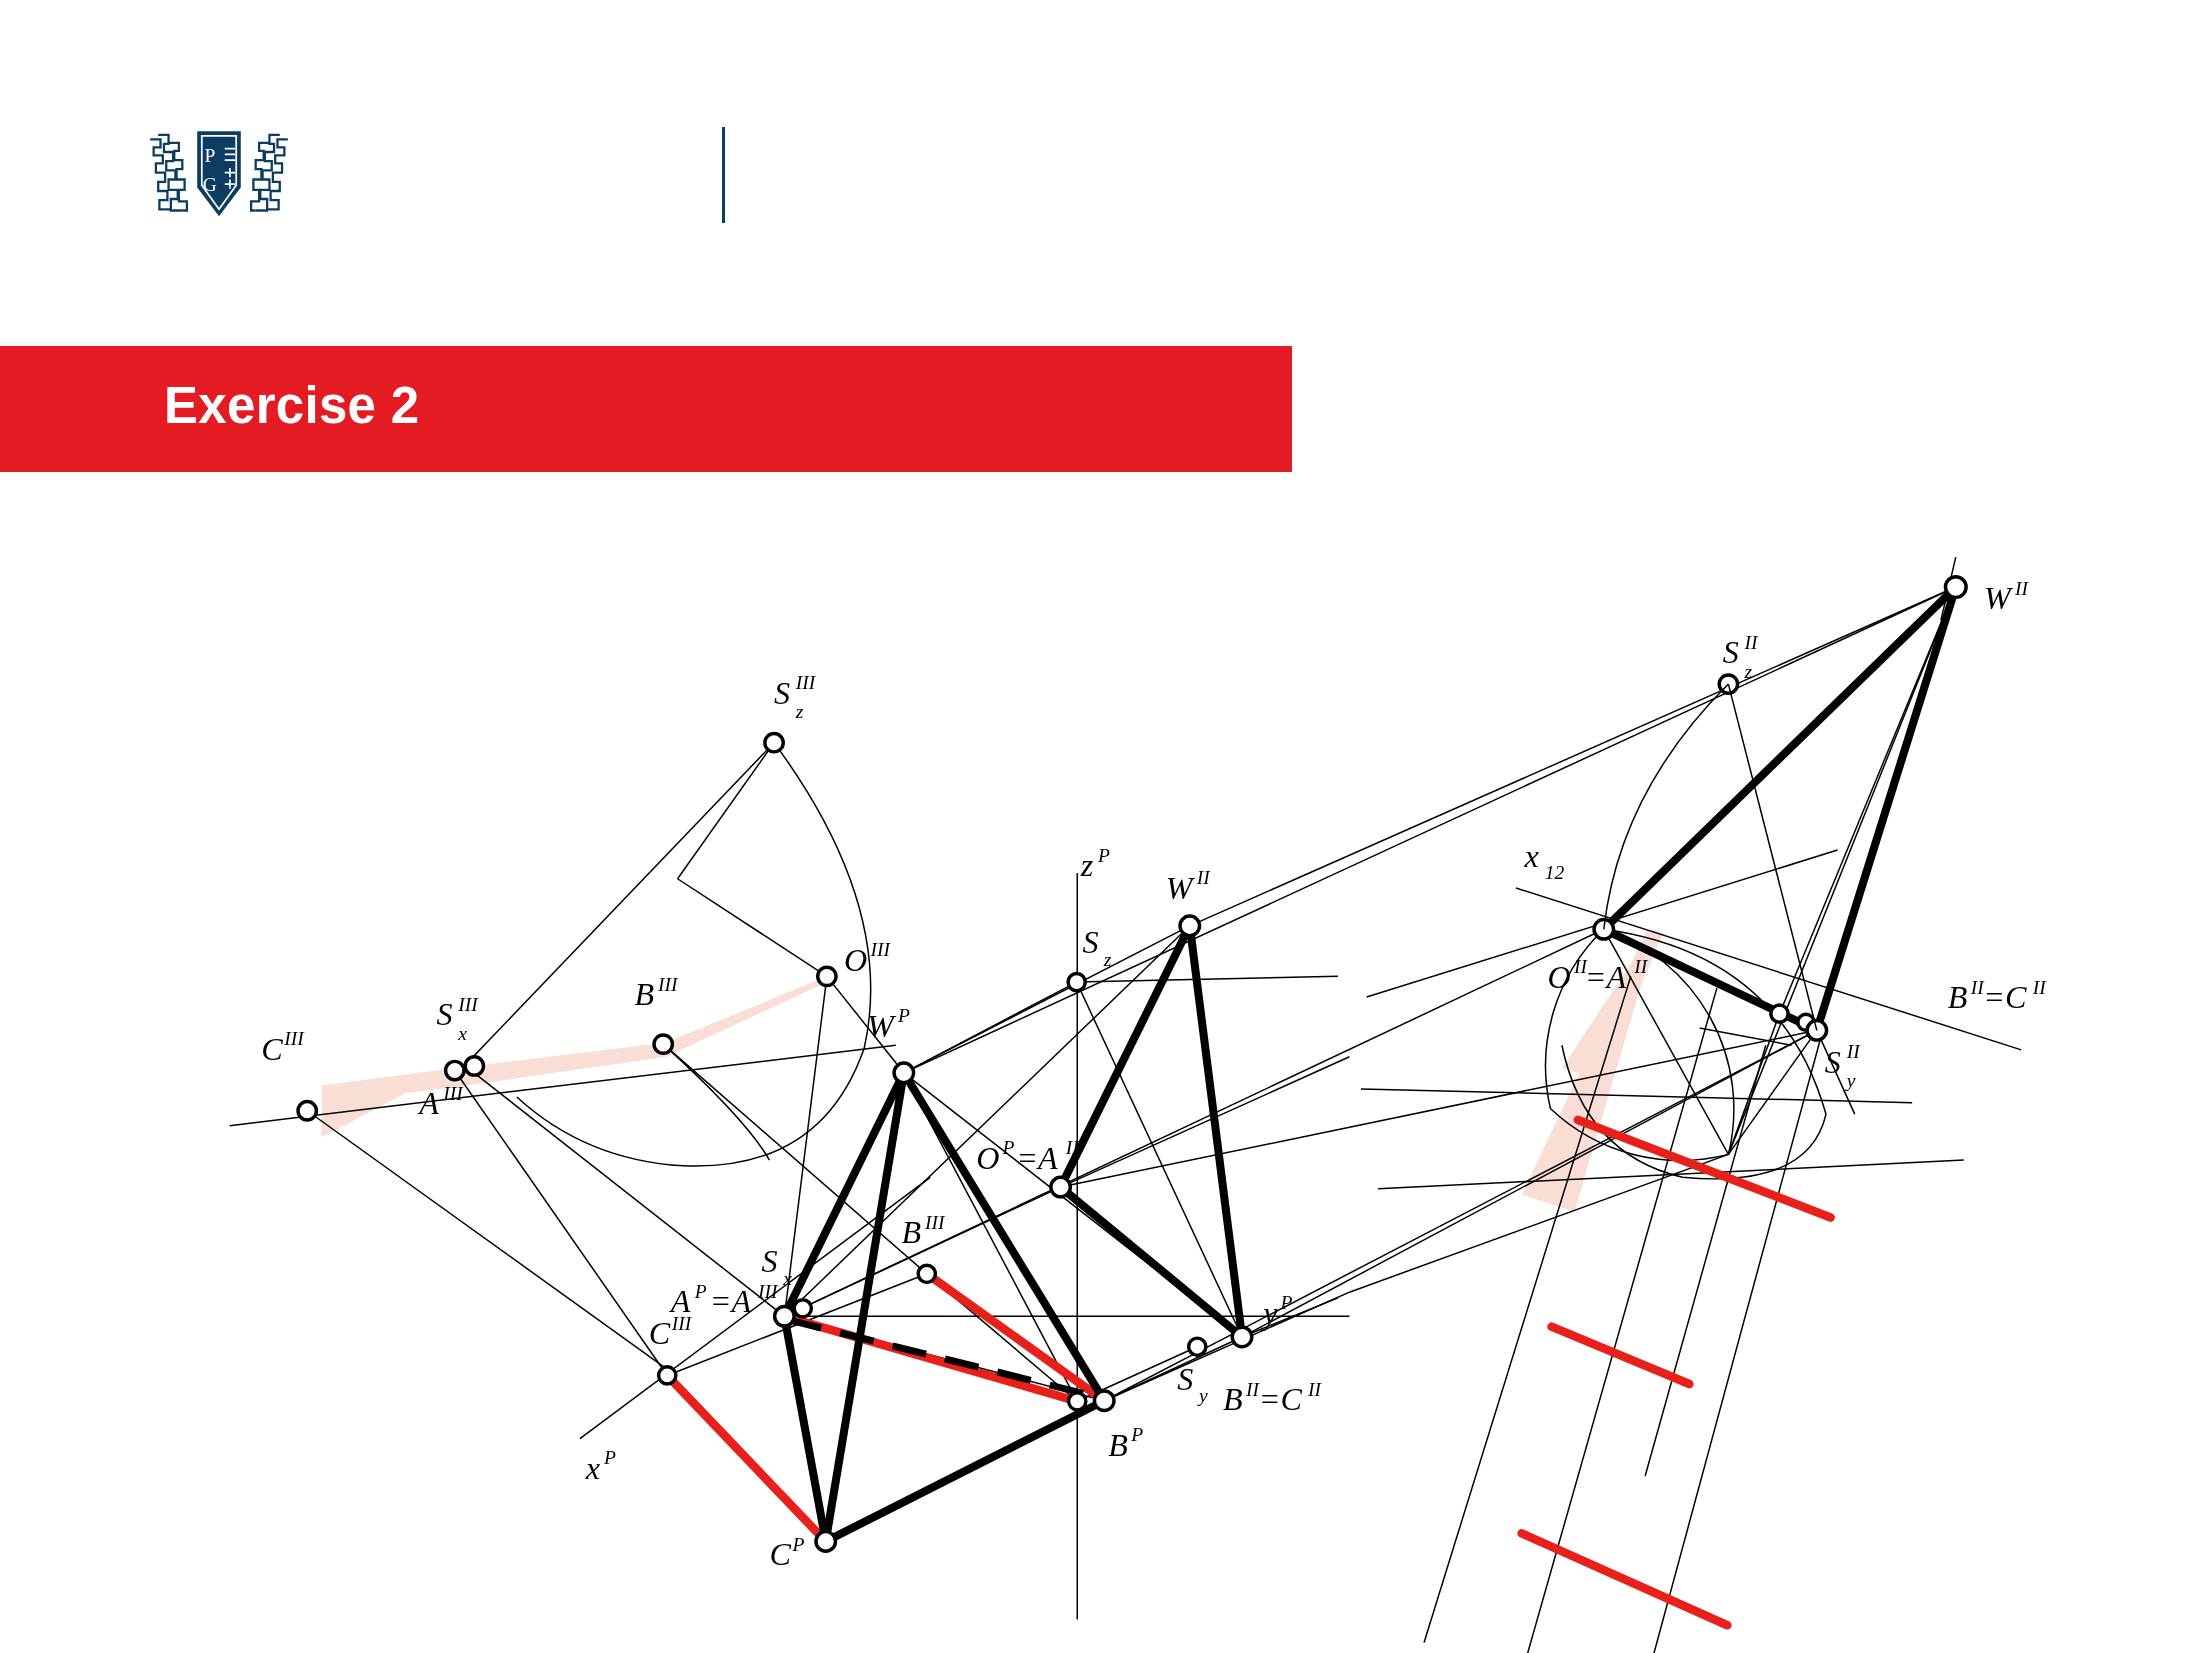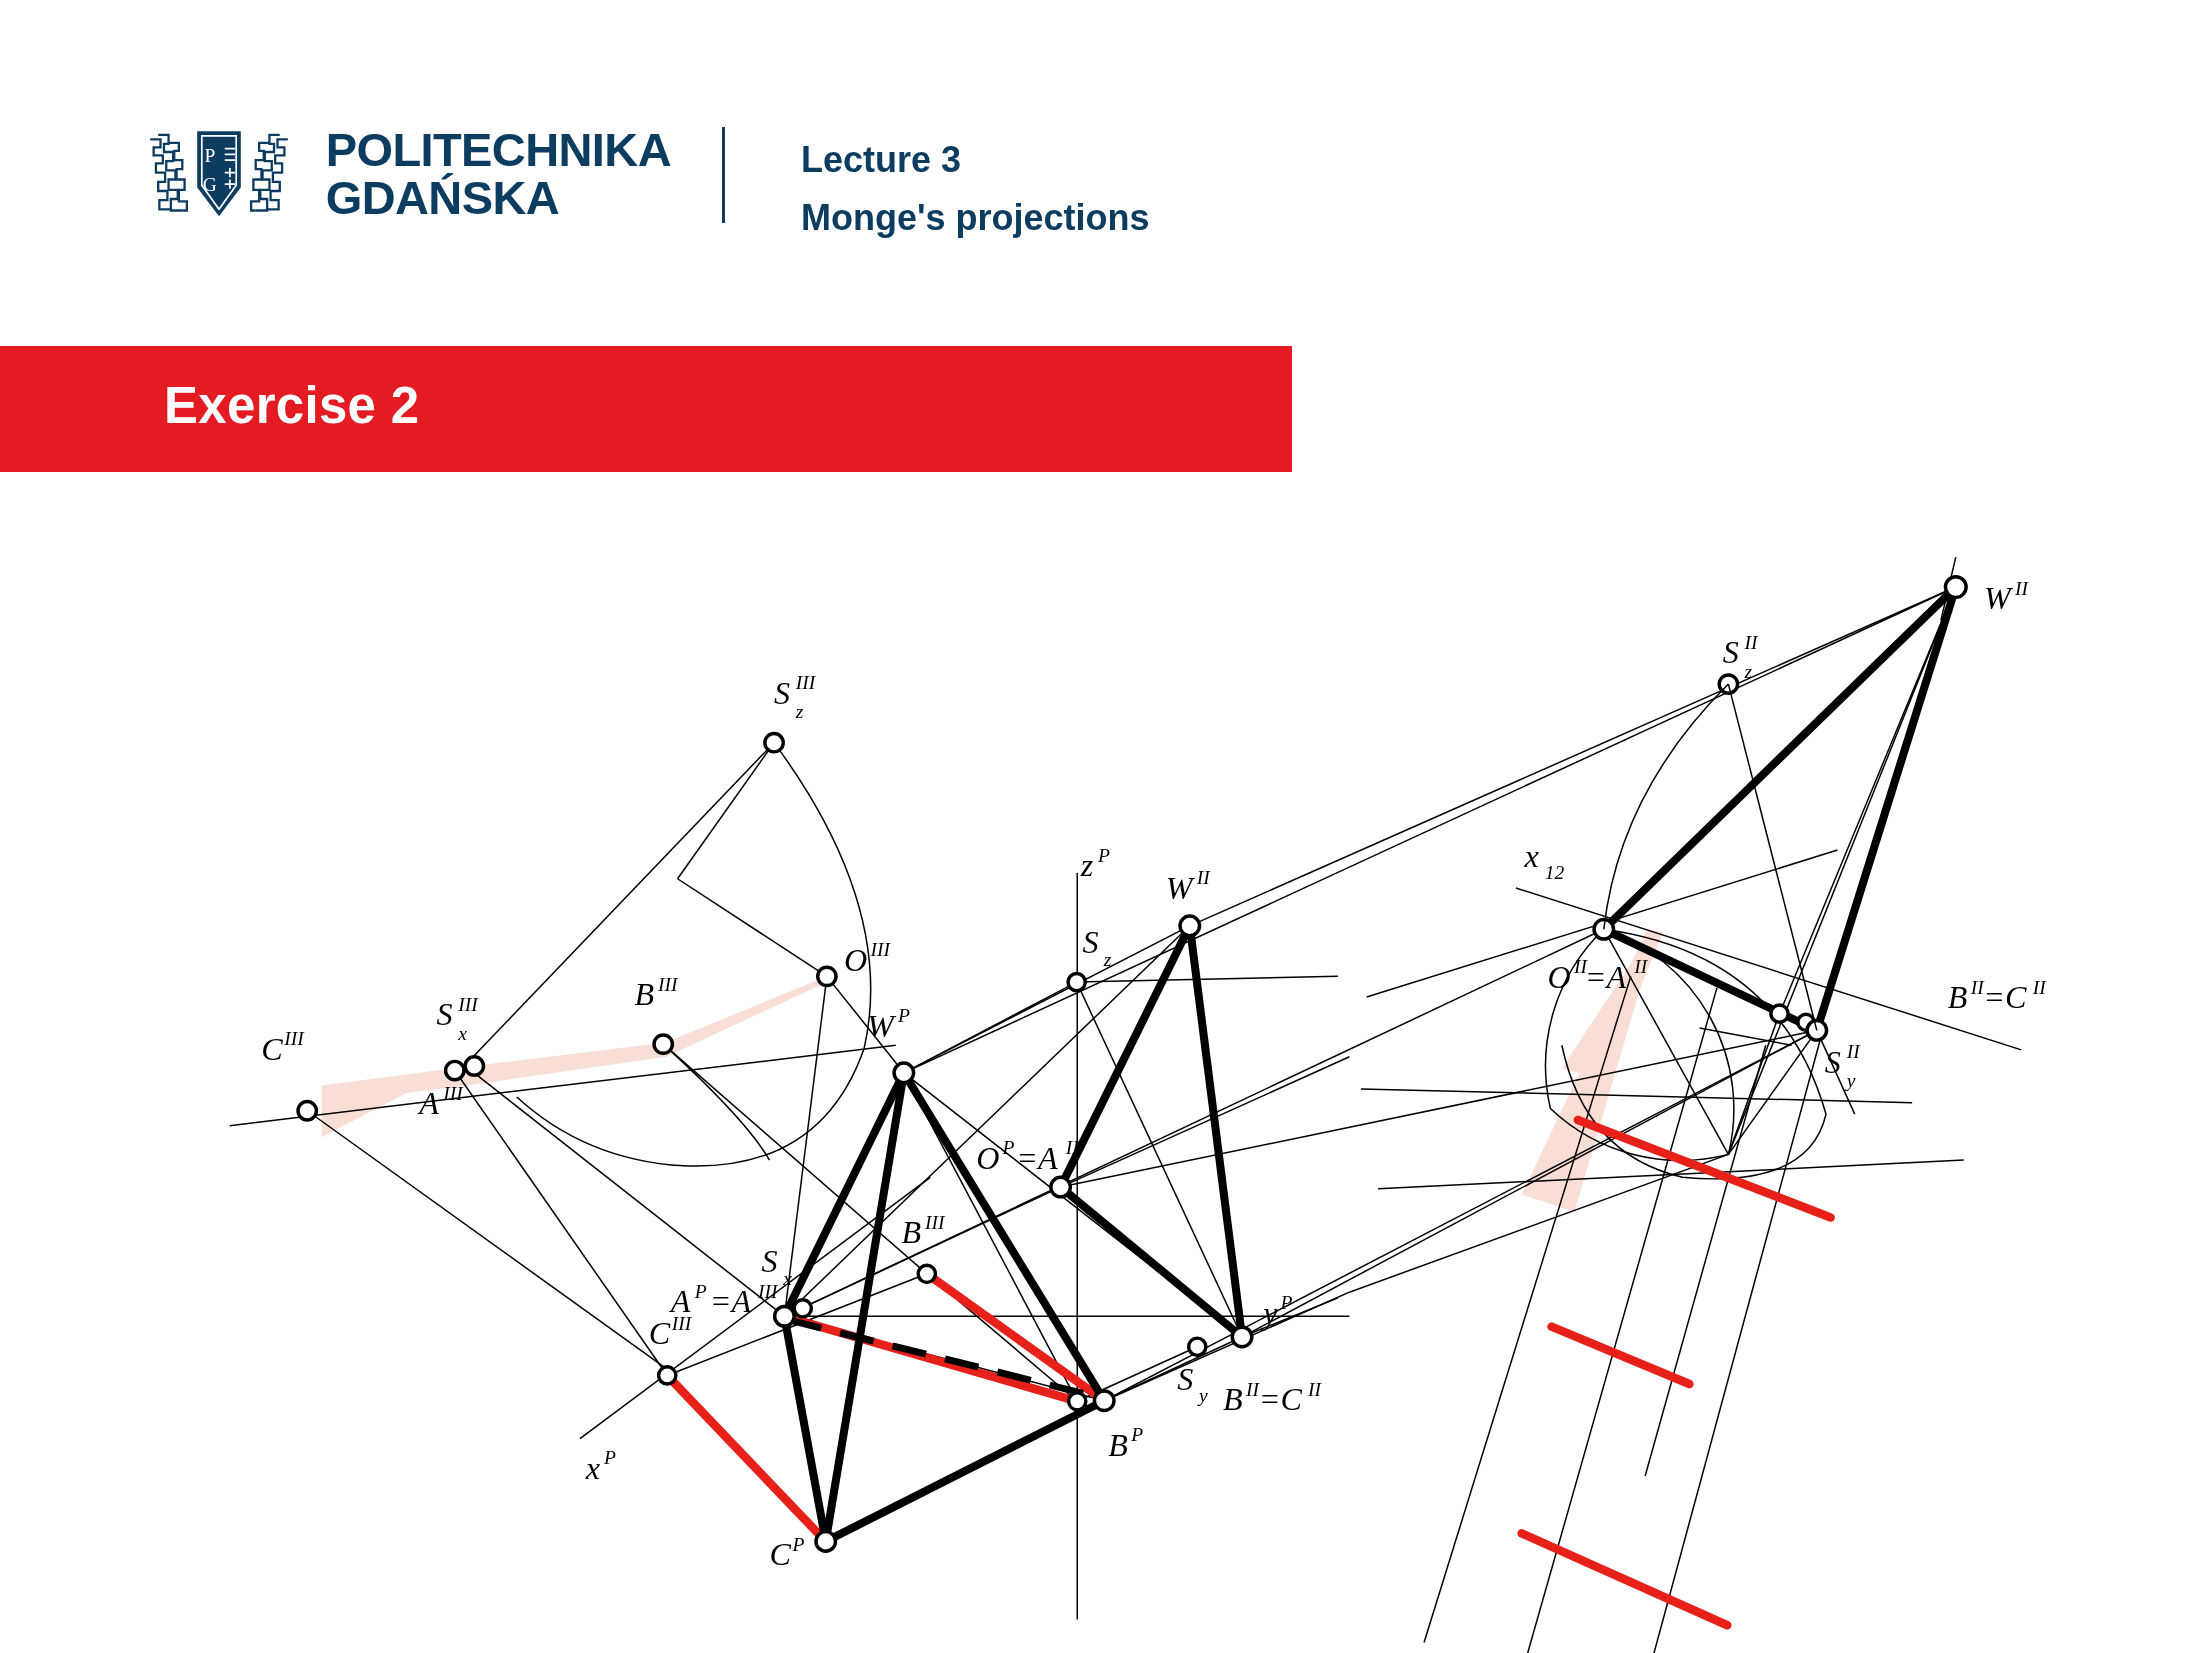--- a/index.html
+++ b/index.html
@@ -75,32 +75,24 @@
       <path d="M112 14 H188 V112 L150 162 L112 112 Z" fill="#0c3c60"></path>
       <path d="M120 22 H180 V108 L150 150 L120 108 Z" fill="none" stroke="#ffffff" stroke-width="3"></path>
       <text x="134" y="68" font-family="Liberation Serif, serif" font-size="34" fill="#ffffff" text-anchor="middle">P</text>
       <text x="134" y="118" font-family="Liberation Serif, serif" font-size="34" fill="#ffffff" text-anchor="middle">G</text>
       <g stroke="#ffffff" stroke-width="3" fill="none">
         <path d="M160 44 h18 M160 54 h18 M160 64 h18"></path>
         <path d="M160 86 h18 M169 78 v16"></path>
         <path d="M160 106 h18 M169 98 v16"></path>
       </g>
     </svg>
-    <div id="uni-name">
-      <div>POLITECHNIKA</div>
-      <div>GDAŃSKA</div>
-    </div>
   </div>
 
   <div id="header-divider"></div>
 
-  <div id="lecture-block">
-    <div>Lecture 3</div>
-    <div>Monge's projections</div>
-  </div>
 </div>
 
 <div id="banner"></div>
 <div id="banner-title">Exercise 2</div>
 
 <div id="drawing">
 <svg width="2205" height="1183" viewBox="0 0 3840 2060">
 
   <defs>
     <style>

